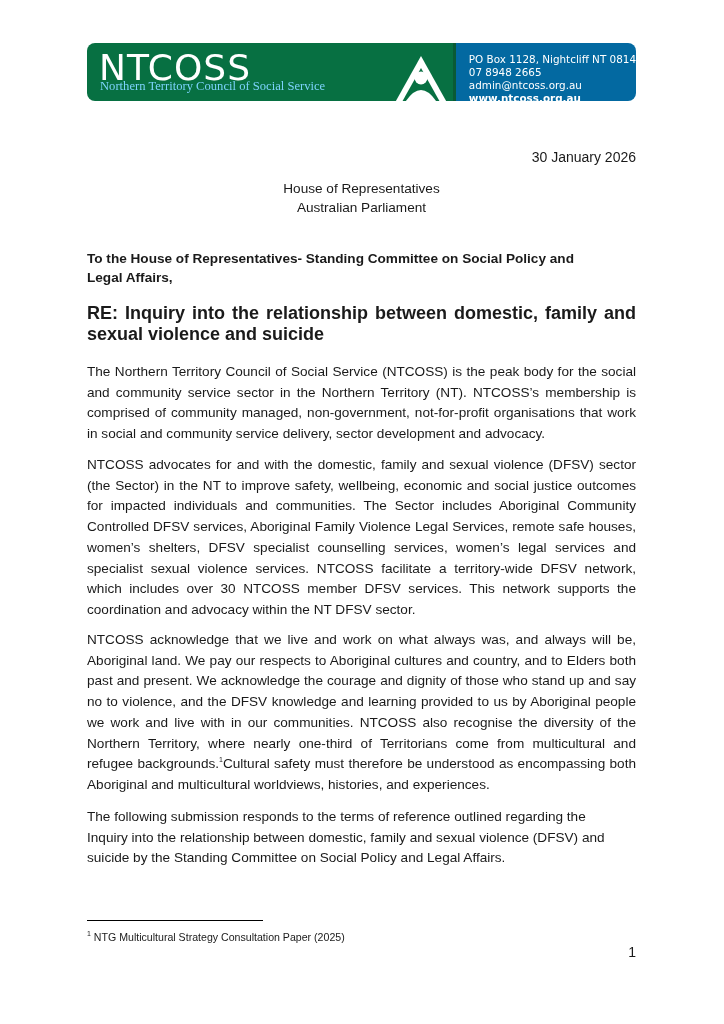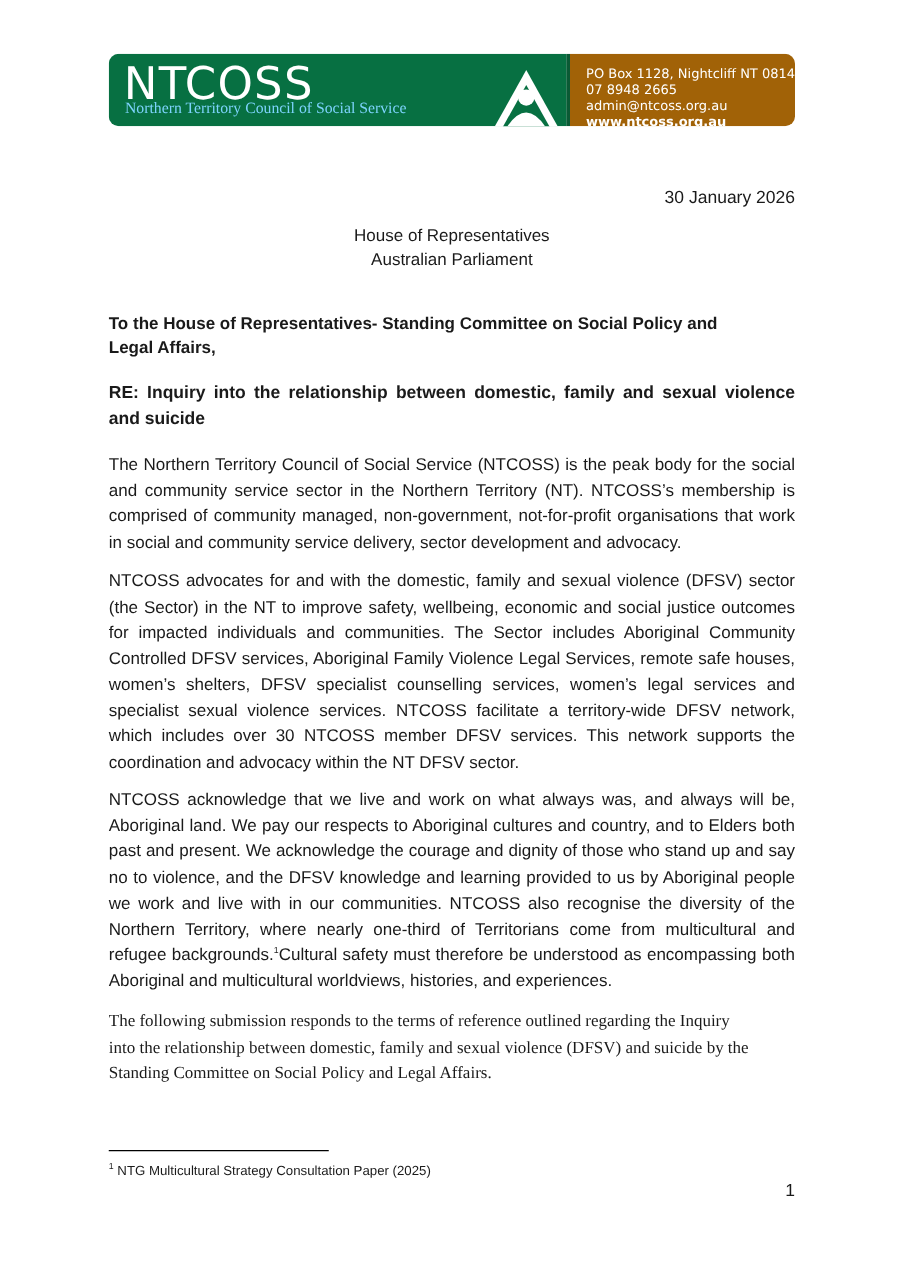--- a/index.html
+++ b/index.html
@@ -2,34 +2,34 @@
 <html><head>
 <meta charset="utf-8">
 <style>
   html, body { margin:0; padding:0; background:#ffffff; }
   body { width:724px; height:1024px; position:relative; overflow:hidden;
          font-family:"Liberation Sans", sans-serif; color:#1a1a1a; }
   .banner { position:absolute; left:87px; top:43px; width:549px; height:58px;
             border-radius:8px; overflow:hidden; display:flex; }
   .banner-green { background:#077042; width:371px; height:100%; position:relative; }
   .banner-divider { width:3px; background:#0a5a35; }
-  .banner-blue { background:#a16207; flex:1; padding:10px 0 0 13px; box-sizing:border-box; }
+  .banner-blue { background:#0369a1; flex:1; padding:10px 0 0 13px; box-sizing:border-box; }
   .logo-title { position:absolute; left:12px; top:6px; color:#fff; font-size:36px;
                 letter-spacing:1px; font-family:"DejaVu Sans", sans-serif; line-height:38px; }
   .logo-sub { position:absolute; left:13px; top:36px; color:#7dd3fc; font-size:12.6px;
               font-family:Liberation Serif, serif; white-space:nowrap; }
   .logo-mark { position:absolute; left:303px; top:11px; width:62px; height:56px; }
   .contact-line { color:#fff; font-size:10.4px; line-height:13px; white-space:nowrap;
                   font-family:"DejaVu Sans", sans-serif; }
   .contact-line.bold { font-weight:bold; }
   .date { position:absolute; right:88px; top:149px; font-size:14px;text-align:center; }
   .block { position:absolute; left:87px; width:549px; font-size:13.6px; line-height:18.5px; }
   .para { position:absolute; left:87px; width:549px; font-size:13.6px; line-height:20.7px;
           text-align:justify; }
-  .heading { font-weight:bold; font-size:14px; line-height:20.7px; }
+  .heading { font-weight:bold; font-size:18px; line-height:20.7px; }
   sup { font-size:7px; vertical-align:super; line-height:0; }
   .fn-rule { position:absolute; left:87px; top:920px; width:176px; height:1px; background:#000; }
   .footnote { position:absolute; left:87px; top:931px; font-size:10.6px; }
   .page-num { position:absolute; right:88px; top:944px; font-size:14px; }
 </style>
 </head>
 <body>
 
 <div class="banner">
   <div class="banner-green">
@@ -61,18 +61,18 @@
 <div class="block" style="top:250px; width:520px;font-weight:bold;">To the House of Representatives- Standing Committee on Social Policy and Legal Affairs,</div>
 
 <div class="para heading" style="top:303px;">RE: Inquiry into the relationship between domestic, family and sexual violence and suicide</div>
 
 <div class="para" style="top:362px;">The Northern Territory Council of Social Service (NTCOSS) is the peak body for the social and community service sector in the Northern Territory (NT). NTCOSS’s membership is comprised of community managed, non-government, not-for-profit organisations that work in social and community service delivery, sector development and advocacy.</div>
 
 <div class="para" style="top:455px;">NTCOSS advocates for and with the domestic, family and sexual violence (DFSV) sector (the Sector) in the NT to improve safety, wellbeing, economic and social justice outcomes for impacted individuals and communities. The Sector includes Aboriginal Community Controlled DFSV services, Aboriginal Family Violence Legal Services, remote safe houses, women’s shelters, DFSV specialist counselling services, women’s legal services and specialist sexual violence services. NTCOSS facilitate a territory-wide DFSV network, which includes over 30 NTCOSS member DFSV services. This network supports the coordination and advocacy within the NT DFSV sector.</div>
 
 <div class="para" style="top:630px;"><span>NTCOSS acknowledge that we live and work on what always was, and always will be, Aboriginal land. We pay our respects to Aboriginal cultures and country, and to Elders both past and present. We acknowledge the courage and dignity of those who stand up and say no to violence, and the DFSV knowledge and learning provided to us by Aboriginal people we work and live with in our communities. NTCOSS also recognise the diversity of the Northern Territory, where nearly one-third of Territorians come from multicultural and refugee backgrounds.</span><sup>1</sup><span>Cultural safety must therefore be understood as encompassing both Aboriginal and multicultural worldviews, histories, and experiences.</span></div>
 
-<div class="para" style="top:807px; text-align:left; width:520px;font-family:Liberation Serif, serif;">The following submission responds to the terms of reference outlined regarding the Inquiry into the relationship between domestic, family and sexual violence (DFSV) and suicide by the Standing Committee on Social Policy and Legal Affairs.</div>
+<div class="para" style="top:807px; text-align:left; width:520px;">The following submission responds to the terms of reference outlined regarding the Inquiry into the relationship between domestic, family and sexual violence (DFSV) and suicide by the Standing Committee on Social Policy and Legal Affairs.</div>
 
 <div class="fn-rule"></div>
 <div class="footnote"><sup>1</sup> <span>NTG Multicultural Strategy Consultation Paper (2025)</span></div>
 
 <div class="page-num">1</div>
 
 </body></html>

